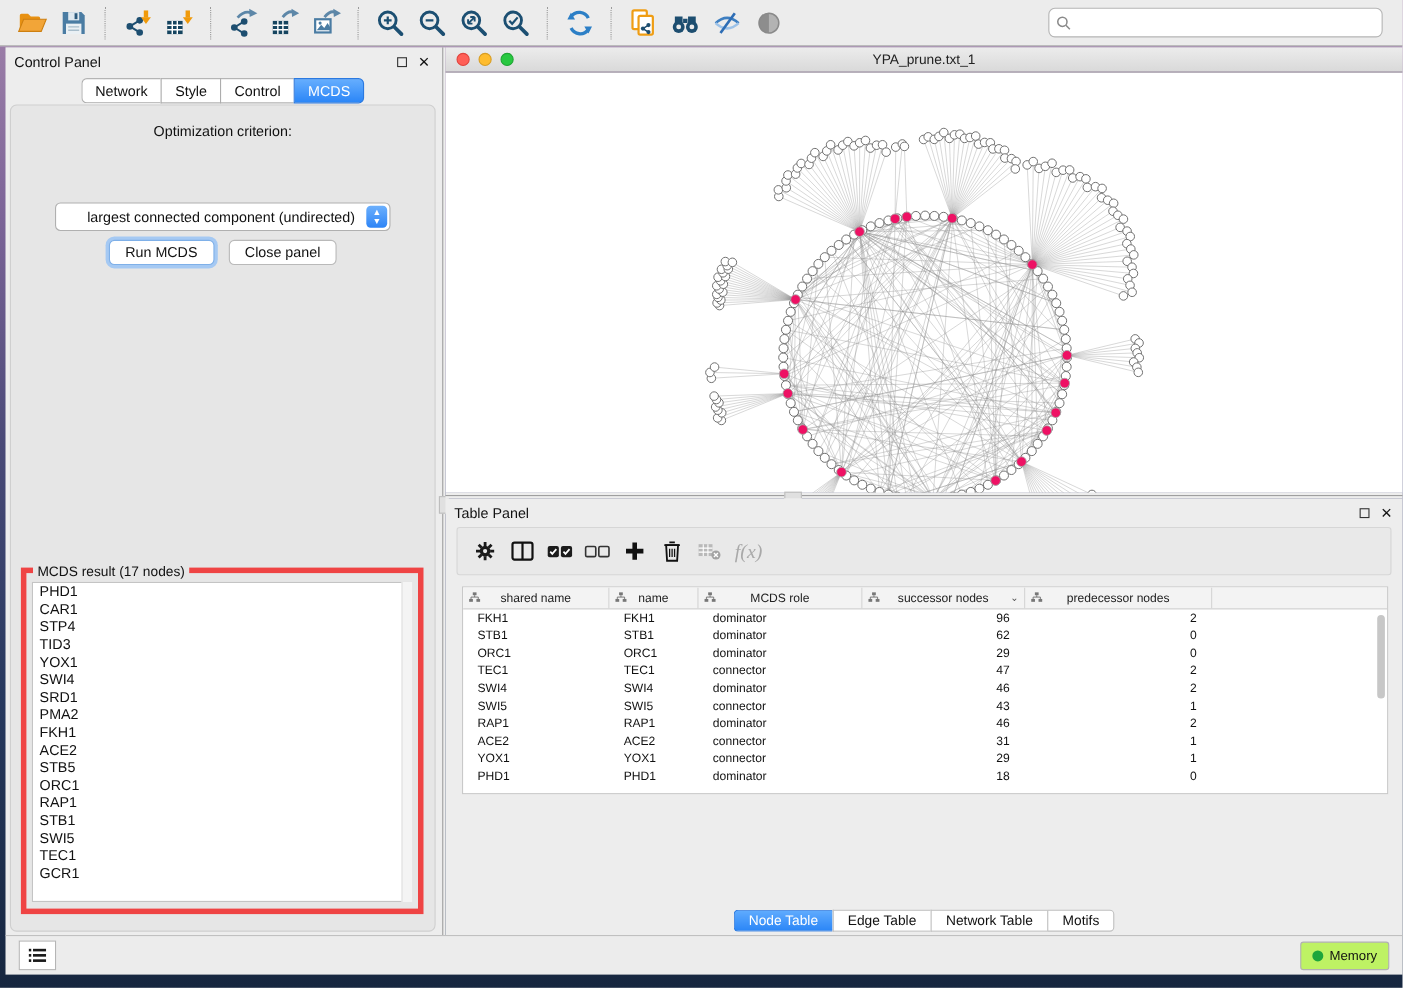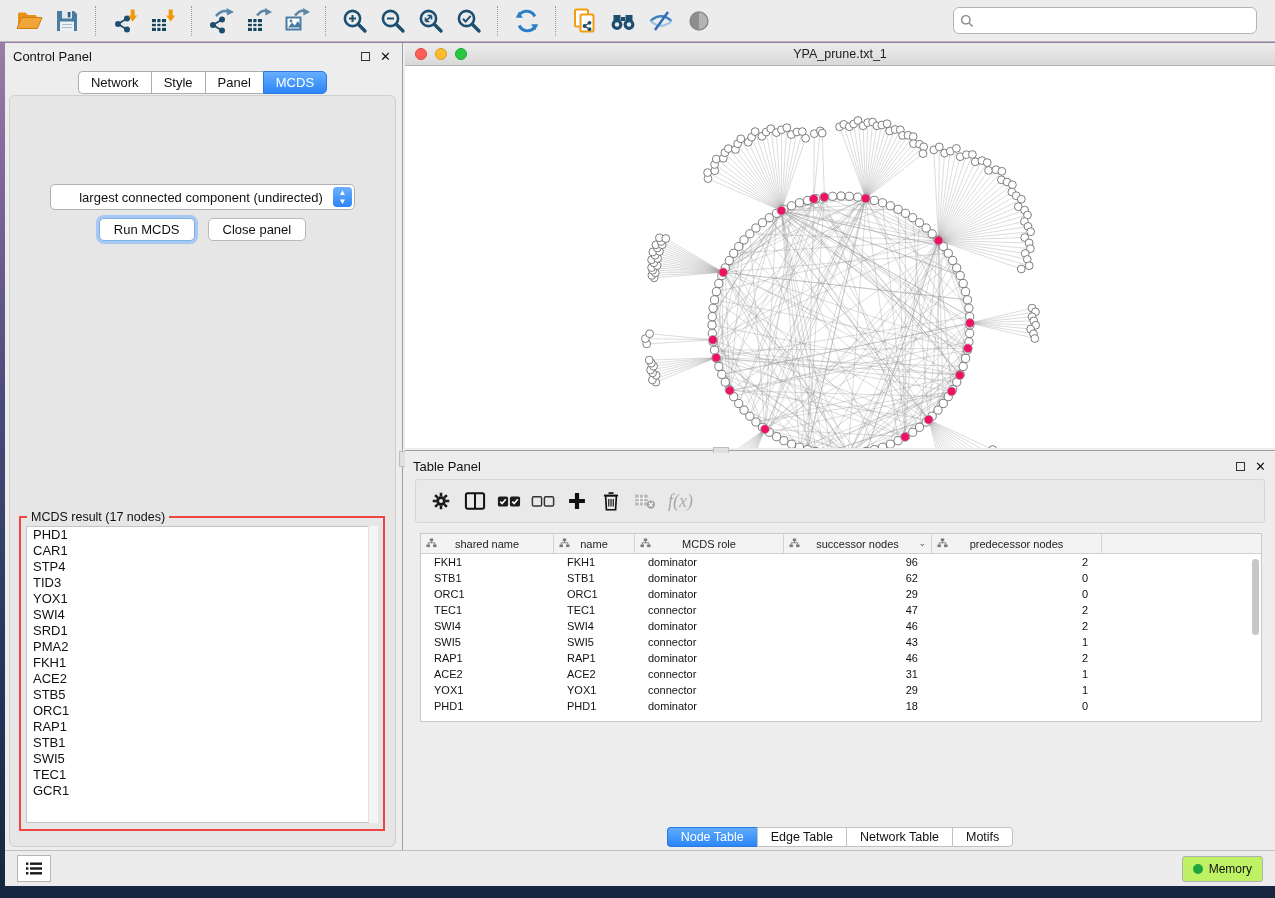--- a/index.html
+++ b/index.html
@@ -34,21 +34,21 @@
   .opt-label{text-align:center;font-size:13px;color:#111;margin-top:16px;}
   .dropdown{position:absolute;left:40px;right:40px;top:88px;height:24px;background:#fff;
     border:1px solid #b0b0b0;border-radius:5px;display:flex;align-items:center;}
   .dropdown .dd-text{flex:1;text-align:center;font-size:13px;color:#111;padding-left:20px;}
   .dd-stepper{width:19px;height:20px;margin:0 2px;border-radius:4px;background:linear-gradient(#6cb0fd,#2d84f6);
     color:#fff;font-size:8px;line-height:9px;display:flex;flex-direction:column;align-items:center;justify-content:center;}
   .btn-row{position:absolute;top:122px;left:0;right:0;display:flex;justify-content:center;gap:13px;}
   .mac-btn{background:#fff;border:1px solid #b9b9b9;border-radius:5px;font-size:13px;color:#111;
     padding:3px 14px;font-family:inherit;}
   .mac-btn.focusring{box-shadow:0 0 0 3px #a5c9f3;border-color:#7fb0e8;}
-  .mcds-fieldset{position:absolute;left:9px;right:10px;top:420px;bottom:15px;border:2px solid #ef4444;
+  .mcds-fieldset{position:absolute;left:9px;right:10px;top:420px;bottom:15px;border:5px solid #ef4444;
     background:transparent;}
   .mcds-legend{position:absolute;top:-8px;left:6px;background:#e6e6e6;font-size:12.5px;padding:0 4px;color:#111;}
   .mcds-list{position:absolute;left:5px;right:5px;top:8px;bottom:6px;background:#fff;border:1px solid #c4c4c4;
     overflow:hidden;}
   .mcds-scroll{position:absolute;right:0;top:0;bottom:0;width:9px;background:#f4f4f4;border-left:1px solid #e0e0e0;}
   .mcds-item{font-size:13px;color:#111;padding:0 0 0 6px;line-height:16px;}
   
   .vsplit{width:5px;background:#ededed;position:relative;flex:none;}
   .vsplit .bar{position:absolute;left:2px;top:0;bottom:0;width:1px;background:#9f9f9f;}
   .vsplit .grip{position:absolute;left:-1px;top:408px;width:7px;height:14px;background:#e0e0e0;border:1px solid #bdbdbd;}
@@ -275,24 +275,25 @@
         <span class="win-btn">
             <span class="float-glyph"></span>
           </span>
         <span class="win-btn">
             <span class="close-glyph">✕</span>
           </span>
       </div>
       <div class="tabs-row">
         <span class="tab">Network</span>
         <span class="tab">Style</span>
-        <span class="tab">Panel</span>
+        <span class="tab">Control</span>
         <span class="tab active">MCDS</span>
       </div>
       <div class="cpanel-inner">
+        <div class="opt-label">Optimization criterion:</div>
         <div class="dropdown">
           <span class="dd-text">largest connected component (undirected)</span>
           <span class="dd-stepper">
               <span>▲</span>
               <span>▼</span>
             </span>
         </div>
         <div class="btn-row">
           <button class="mac-btn focusring">Run MCDS</button>
           <button class="mac-btn">Close panel</button>

